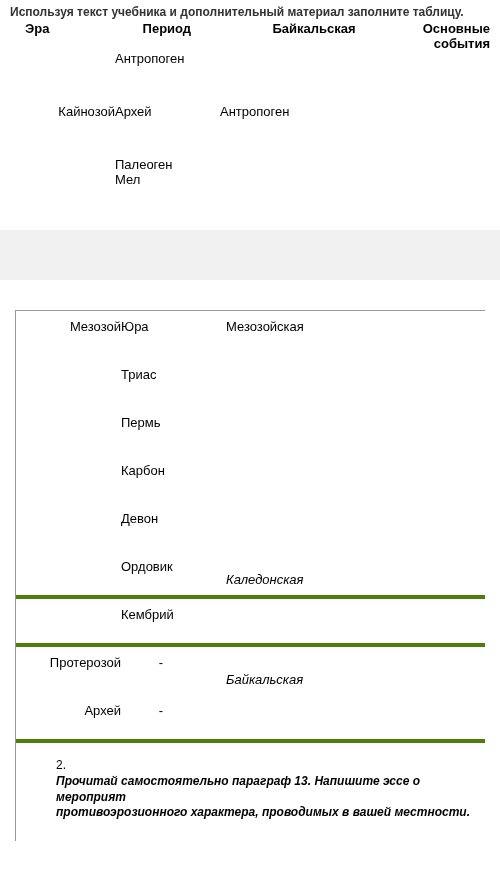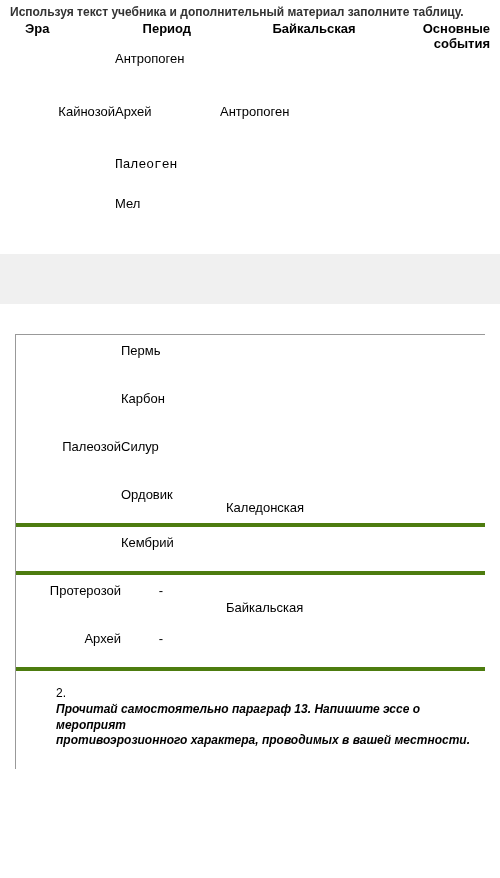--- a/index.html
+++ b/index.html
@@ -97,20 +97,21 @@
       text-align: center;
       padding-right: 25px;
     }
     .table-row .fold-cell {
       width: 130px;
     }
     .fold-low {
       align-self: flex-end;
       padding-bottom: 0;
       margin-top: 5px;
+      font-style: italic;
     }
     .task-section {
       padding: 15px 10px 20px 40px;
       font-size: 12px;
     }
     .task-number {
       margin-bottom: 2px;
     }
     .task-text {
       font-style: italic;
@@ -138,49 +139,59 @@
     <div class="period-cell">Антропоген</div>
     <div class="fold-cell"></div>
   </div>
   <div class="spacer-row"></div>
   <div class="data-row">
     <div class="era-cell">Кайнозой</div>
     <div class="period-cell">Архей</div>
     <div class="fold-cell">Антропоген</div>
   </div>
   <div class="spacer-row"></div>
-  <div class="data-row" style="margin-bottom:24px;font-family:Liberation Mono, monospace;">
+  <div class="data-row" style="margin-bottom:0;">
     <div class="era-cell"></div>
     <div class="period-cell">Палеоген</div>
     <div class="fold-cell"></div>
   </div>
   <div class="data-row" style="">
     <div class="era-cell"></div>
     <div class="period-cell">Мел</div>
     <div class="fold-cell"></div>
   </div>
 </div>
 
 <div class="gap-divider"></div>
 
 <div class="bottom-section">
   <div id="bottom-rows-container">
       <div class="table-row no-border">
+        <div class="era-cell">Мезозой</div>
+        <div class="period-cell">Юра</div>
+        <div class="fold-cell">Мезозойская</div>
+      </div>
+      <div class="table-row no-border">
+        <div class="era-cell"></div>
+        <div class="period-cell">Триас</div>
+        <div class="fold-cell"></div>
+      </div>
+      <div class="table-row no-border">
         <div class="era-cell"></div>
         <div class="period-cell">Пермь</div>
         <div class="fold-cell"></div>
       </div>
       <div class="table-row no-border">
         <div class="era-cell"></div>
         <div class="period-cell">Карбон</div>
         <div class="fold-cell"></div>
       </div>
       <div class="table-row no-border">
-        <div class="era-cell">Палеозой</div>
-        <div class="period-cell">Силур</div>
+        <div class="era-cell"></div>
+        <div class="period-cell">Девон</div>
         <div class="fold-cell"></div>
       </div>
       <div class="table-row">
         <div class="era-cell"></div>
         <div class="period-cell">Ордовик</div>
         <div class="fold-cell fold-low">Каледонская</div>
       </div>
       <div class="table-row">
         <div class="era-cell"></div>
         <div class="period-cell">Кембрий</div>

